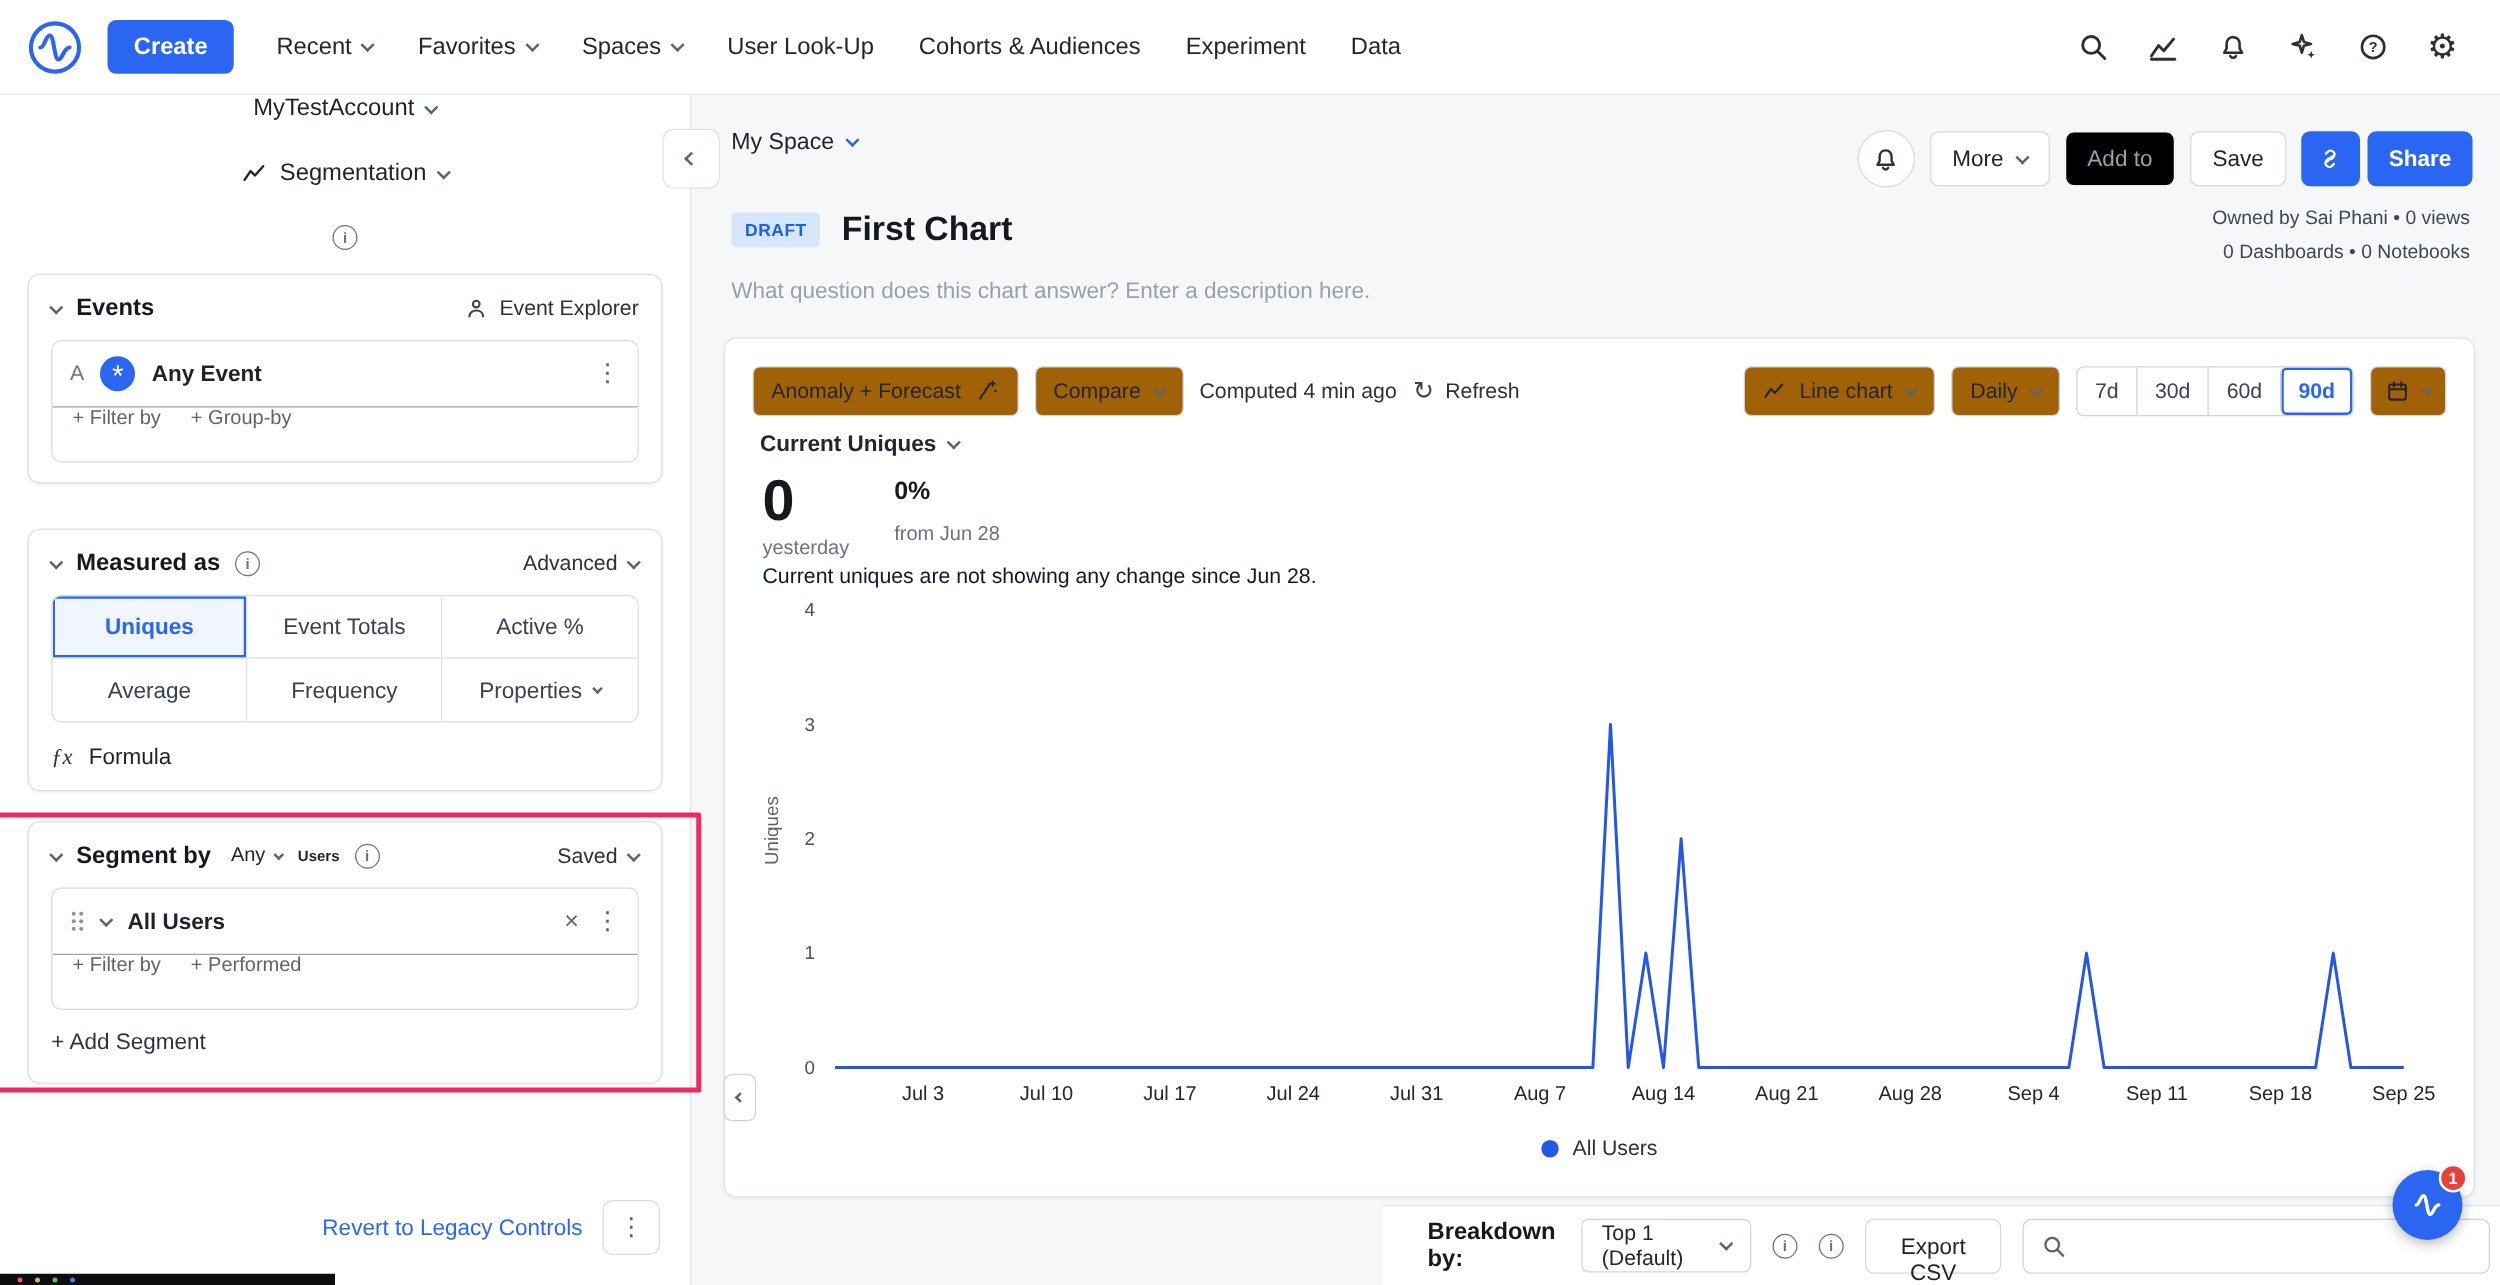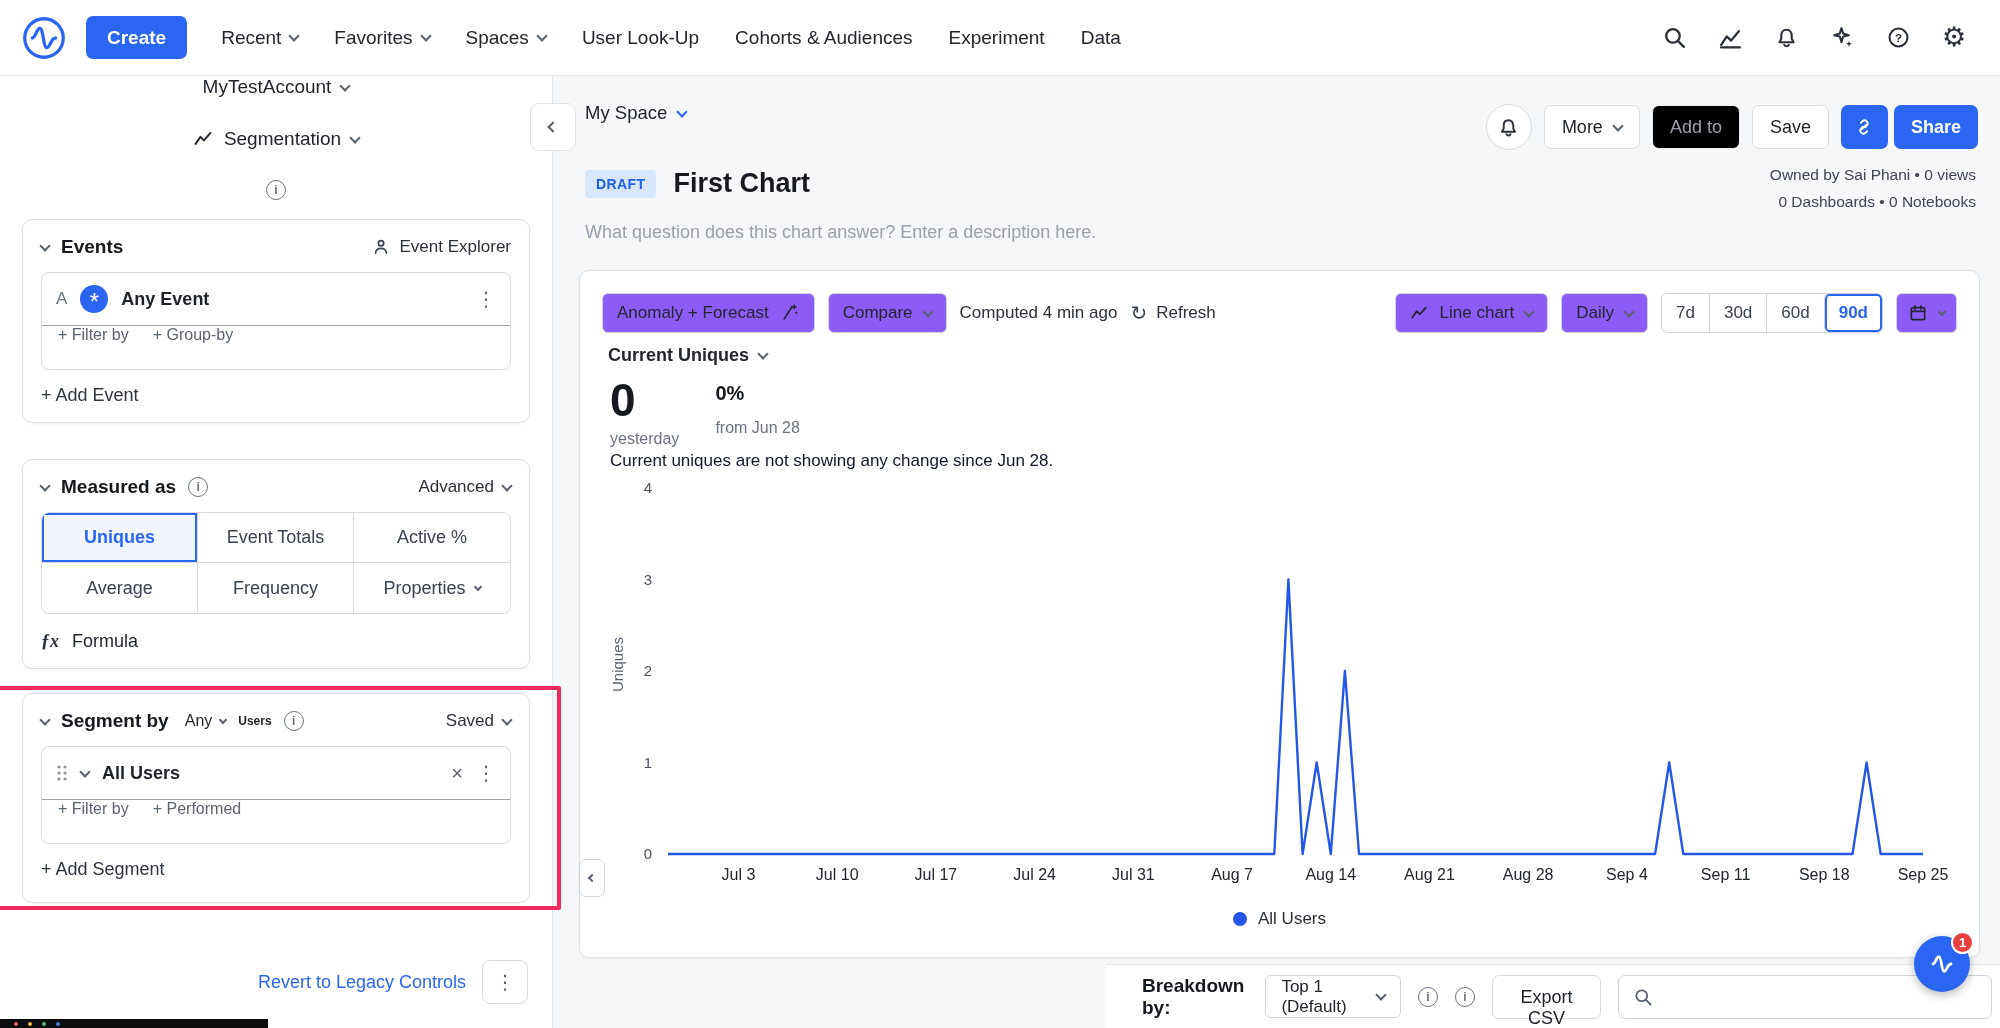--- a/index.html
+++ b/index.html
@@ -45,21 +45,21 @@
   .any-event-ic { width:28px; height:28px; border-radius:50%; background:#2b66f2; color:#fff; display:flex; align-items:center; justify-content:center; font-size:24px; line-height:1; padding-top:6px; }
   .io-name { font-weight:600; font-size:18px; color:#1e222b; flex:1; }
   .add-link { margin-top:15px; font-size:18px; color:#2f3540; }
 
   .measure-grid { display:grid; grid-template-columns:1fr 1fr 1fr; border:1px solid #d7dae0; border-radius:8px; overflow:hidden; }
   .m-cell { height:50px; display:flex; align-items:center; justify-content:center; gap:9px; font-size:18px; color:#3a4150; background:#fff; border-right:1px solid #d7dae0; border-bottom:1px solid #d7dae0; }
   .m-cell:nth-child(3n) { border-right:none; }
   .m-cell:nth-child(n+4) { border-bottom:none; }
   .m-cell.active { box-shadow:inset 0 0 0 2px #2b66f2; background:#f0f5ff; color:#2b66f2; font-weight:600; }
   .formula-row { display:flex; gap:13px; align-items:center; margin-top:17px; font-size:18px; color:#1e222b; }
-  .fx { font-style:italic; font-weight:bold; font-family:"Liberation Serif", serif; color:#2b303b; }
+  .fx { font-style:italic; font-weight:normal; font-family:"Liberation Serif", serif; color:#2b303b; }
 
   .segment-wrap { position:relative; margin-top:24px; }
   .red-box { position:absolute; inset:-7px -9px; border:4px solid #f02a5e; border-radius:2px; pointer-events:none; z-index:5; }
   .seg-head-extra { display:flex; align-items:center; gap:8px; font-size:16px; color:#23262e; margin-left:4px; }
   .seg-users { font-size:12px; font-weight:bold; }
   .drag-dots { display:flex; }
 
   .sidebar-footer { position:absolute; bottom:24px; left:0; right:0; display:flex; align-items:center; justify-content:flex-end; padding:0 24px; gap:16px; }
   .revert-link { color:#2b66f2; font-size:18px; }
   .sq-btn { width:46px; height:44px; border:1px solid #d7dae0; border-radius:8px; background:#fff; display:flex; align-items:center; justify-content:center; }
@@ -74,21 +74,21 @@
   .btn.primary { background:#2b66f2; color:#fff; border:none; font-weight:600; }
   .link-btn { width:47px; height:44px; border-radius:7px; background:#2b66f2; display:flex; align-items:center; justify-content:center; border:none; margin-right:-6px; }
   .owner-lines { position:absolute; top:86px; right:24px; text-align:right; font-size:15.5px; color:#3f4554; line-height:1.72; }
   .title-row { position:absolute; top:92px; left:32px; display:flex; align-items:center; gap:17px; }
   .draft-badge { font-size:14px; font-weight:bold; color:#1d60ea; background:#d8e6fc; padding:6px 11px; border-radius:4px; letter-spacing:.4px; }
   .page-title { font-size:27px; font-weight:bold; color:#15181e; }
   .desc { position:absolute; top:146px; left:32px; font-size:18px; color:#9aa0ab; }
 
   .chart-card { position:absolute; top:194px; left:26px; right:20px; bottom:70px; background:#fff; border:1px solid #dfe2e7; border-radius:10px; box-shadow:0 1px 3px rgba(20,24,40,.05); }
   .chart-toolbar { position:absolute; top:22px; left:22px; right:22px; display:flex; align-items:center; gap:13px; }
-  .tb-btn { height:40px; border:1px solid #cfd3da; border-radius:6px; background:#8b5cf6; font-size:17px; display:flex; align-items:center; gap:11px; padding:0 14px; color:#23262e; font-family:inherit; }
+  .tb-btn { height:40px; border:1px solid #cfd3da; border-radius:6px; background:#a16207; font-size:17px; display:flex; align-items:center; gap:11px; padding:0 14px; color:#23262e; font-family:inherit; }
   .tb-text { font-size:17px; color:#2b303b; display:flex; align-items:center; gap:9px; }
   .refresh-glyph { font-size:20px; color:#3a4150; line-height:1; }
   .push-right { margin-left:auto; }
   .seg-control { display:flex; height:40px; border:1px solid #cfd3da; border-radius:6px; background:#fff; }
   .seg-btn { padding:0 14px; font-size:17px; color:#3a4150; display:flex; align-items:center; background:none; border:none; font-family:inherit; }
   .seg-btn + .seg-btn { border-left:1px solid #cfd3da; }
   .seg-btn.active { box-shadow:inset 0 0 0 2px #2b66f2; color:#2b66f2; font-weight:bold; border-radius:5px; }
 
   .metric-select { position:absolute; top:74px; left:28px; display:flex; align-items:center; gap:10px; font-size:18px; font-weight:600; color:#22262f; }
   .big-metrics { position:absolute; top:106px; left:30px; display:flex; gap:36px; }
@@ -229,21 +229,20 @@
               <span data-interactable="false">*</span>
             </span>
           <span class="io-name" data-interactable="false">Any Event</span>
           <span class="kebab" data-interactable="true">⋮</span>
         </div>
         <div class="io-sub" data-interactable="false">
           <span data-interactable="true">+ Filter by</span>
           <span data-interactable="true">+ Group-by</span>
         </div>
       </div>
-      <div class="add-link" data-interactable="true">+ Add Event</div>
     </section>
 
     <section class="card" style="margin-top:36px;" data-interactable="false">
       <div class="card-head" data-interactable="false">
         <span class="chev" data-interactable="true"></span>
         <span class="card-title" data-interactable="false">Measured as</span>
         <span class="info-dot" data-interactable="true">i</span>
         <span class="head-right" data-interactable="true">
           <span data-interactable="false">Advanced</span>
             <span class="chev" data-interactable="false"></span>

